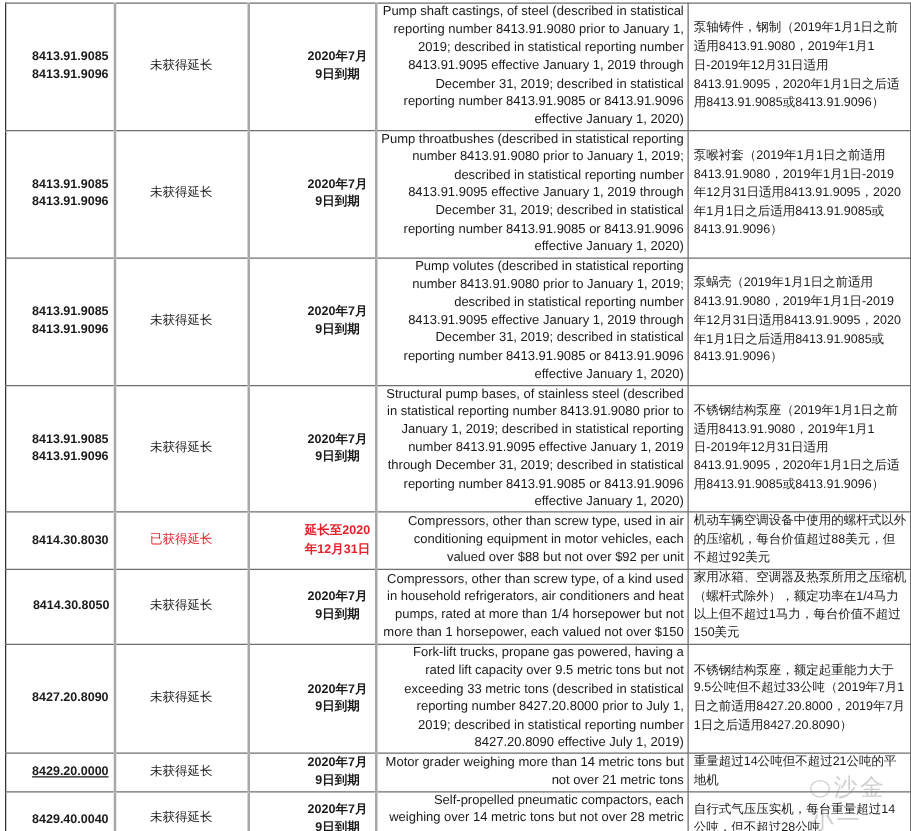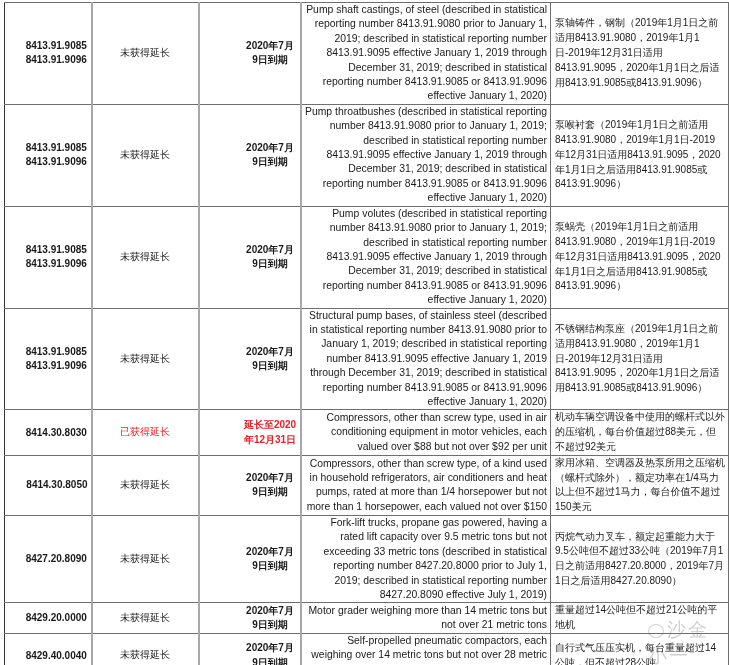--- a/index.html
+++ b/index.html
@@ -80,24 +80,24 @@
         <td class="c2">未获得延长</td>
         <td class="c3">2020年7月9日到期</td>
         <td class="c4">Compressors, other than screw type, of a kind used in household refrigerators, air conditioners and heat pumps, rated at more than  1/4 horsepower but not more than 1 horsepower, each valued not over $150</td>
         <td class="c5">家用冰箱、空调器及热泵所用之压缩机（螺杆式除外），额定功率在1/4马力以上但不超过1马力，每台价值不超过150美元</td>
       </tr>
       <tr style="height: 61px;">
         <td class="c1" style="white-space: pre-line;">8427.20.8090</td>
         <td class="c2">未获得延长</td>
         <td class="c3">2020年7月9日到期</td>
         <td class="c4">Fork-lift trucks, propane gas powered, having a rated lift capacity over 9.5 metric tons but not exceeding 33 metric tons (described in statistical reporting number 8427.20.8000 prior to July 1, 2019; described in statistical reporting number 8427.20.8090 effective July 1, 2019)</td>
-        <td class="c5">丙烷气动力叉车，额定起重能力大于9.5公吨但不超过33公吨（2019年7月1日之前适用8427.20.8000，2019年7月1日之后适用8427.20.8090）</td>
+        <td class="c5">不锈钢结构泵座，额定起重能力大于9.5公吨但不超过33公吨（2019年7月1日之前适用8427.20.8000，2019年7月1日之后适用8427.20.8090）</td>
       </tr>
       <tr style="height: 25px;">
-        <td class="c1" style="white-space: pre-line;">8429.20.0000</td>
+        <td class="c1" style="white-space: pre-line; text-decoration: underline;">8429.20.0000</td>
         <td class="c2">未获得延长</td>
         <td class="c3">2020年7月9日到期</td>
         <td class="c4">Motor grader weighing more than 14 metric tons but not over 21 metric tons</td>
         <td class="c5">重量超过14公吨但不超过21公吨的平地机</td>
       </tr>
       <tr style="height: 24px;">
         <td class="c1" style="white-space: pre-line;">8429.40.0040</td>
         <td class="c2">未获得延长</td>
         <td class="c3">2020年7月9日到期</td>
         <td class="c4">Self-propelled pneumatic compactors, each weighing over 14 metric tons but not over 28 metric tons</td>

